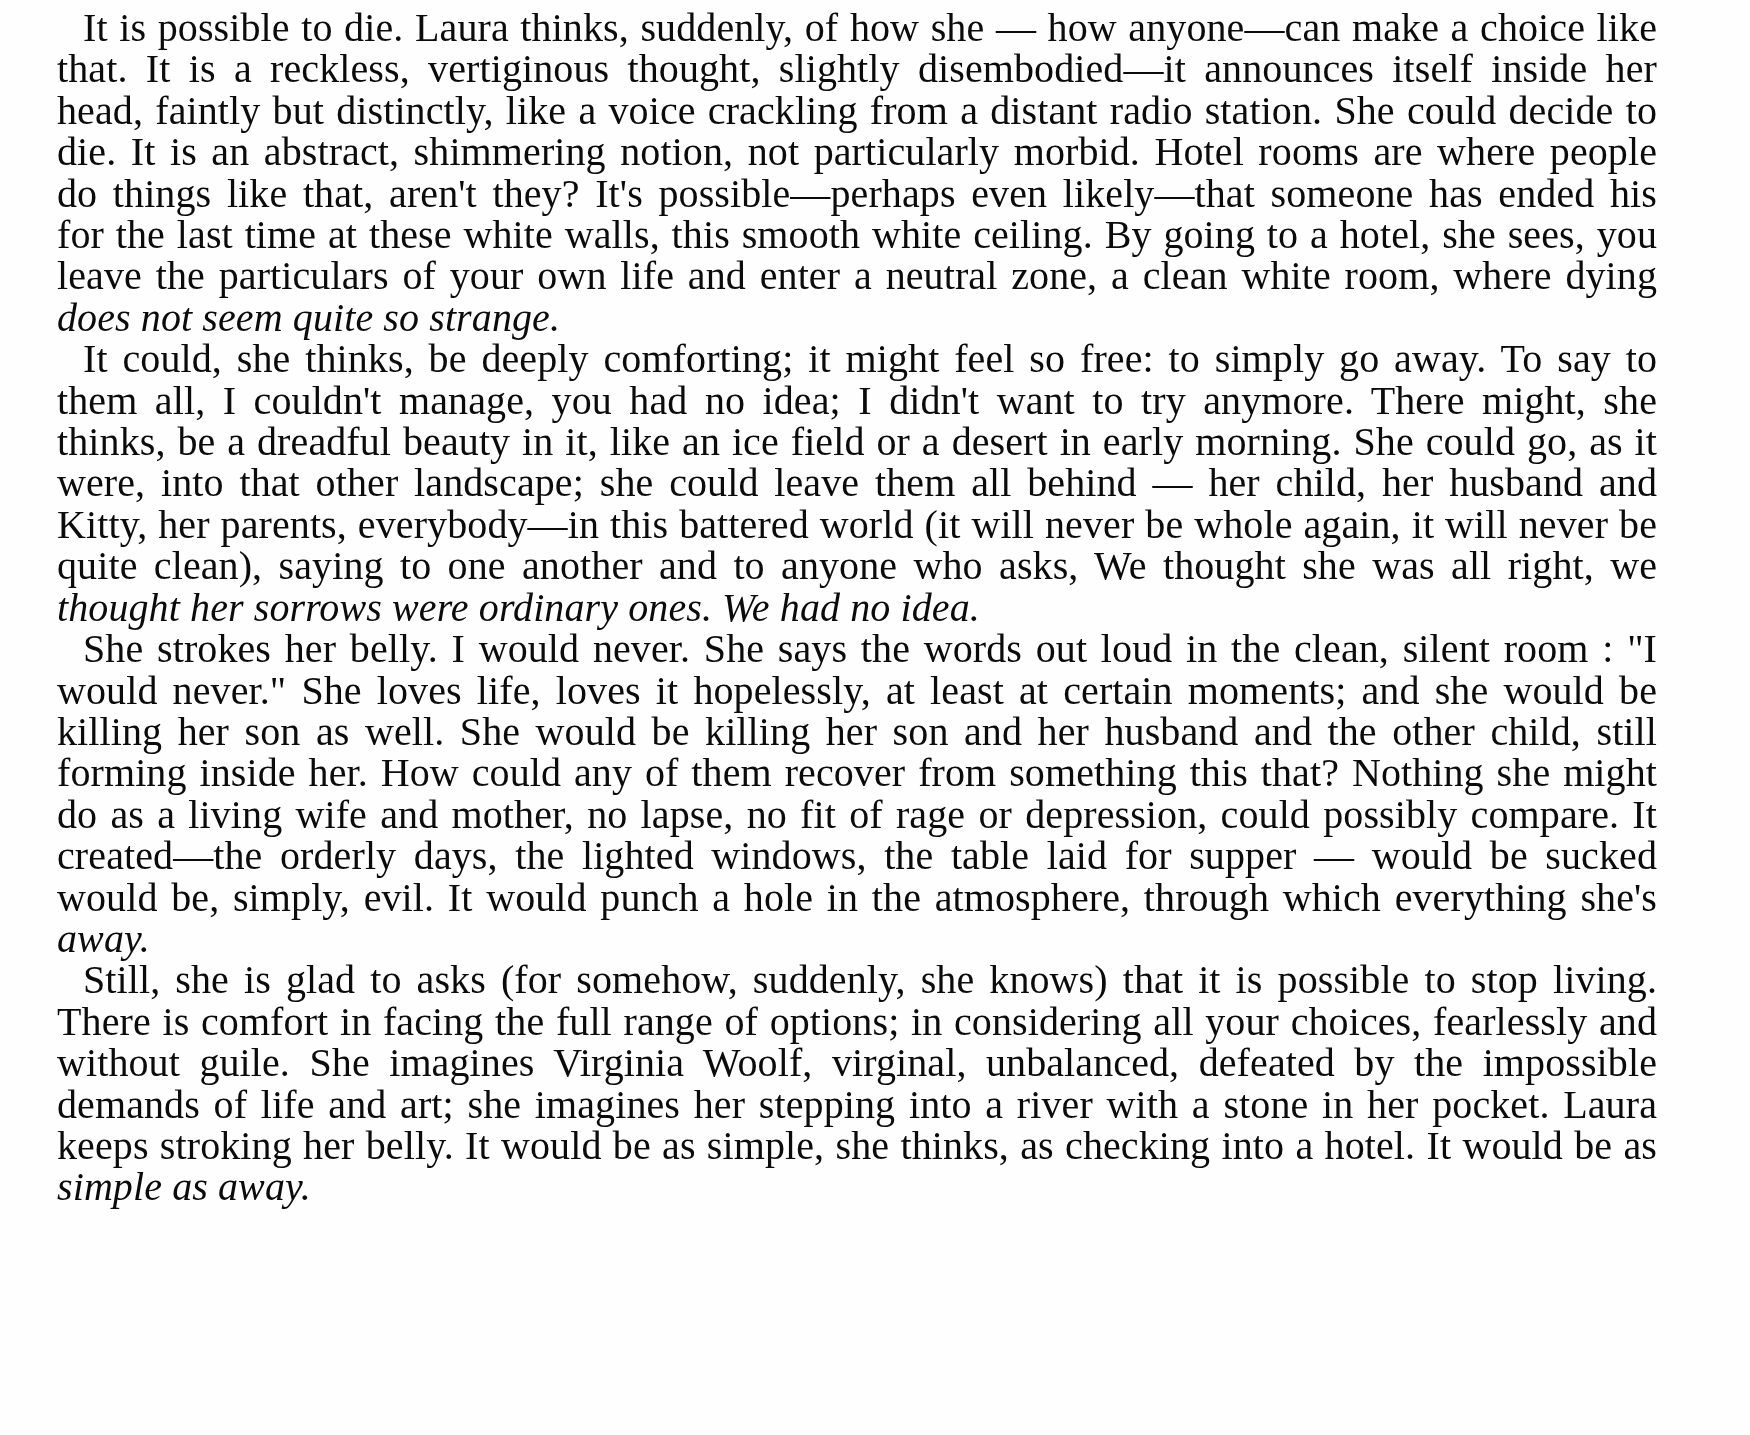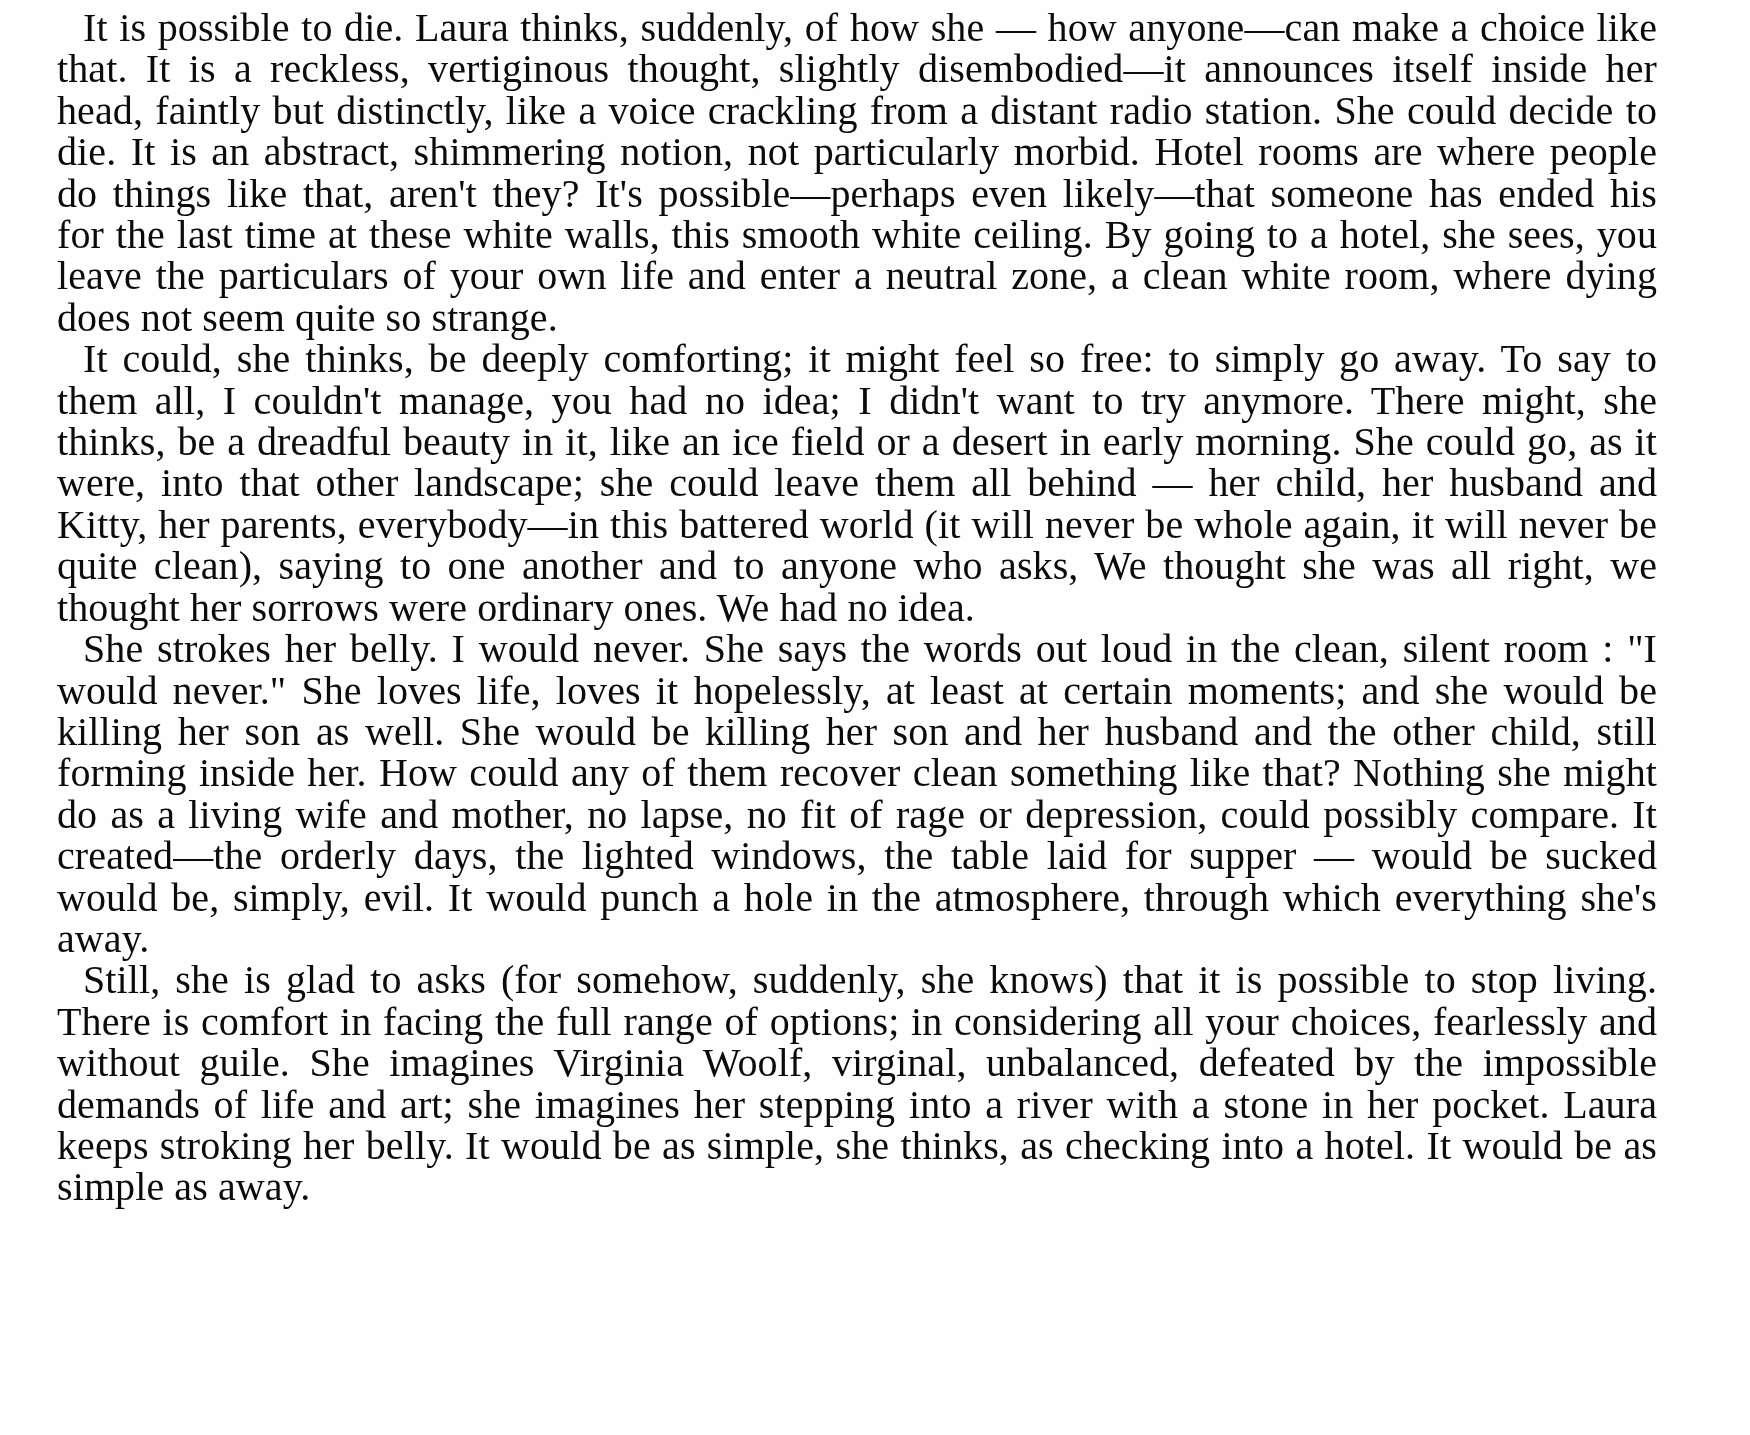--- a/index.html
+++ b/index.html
@@ -32,20 +32,21 @@
     text-align-last: justify;
     -moz-text-align-last: justify;
     text-justify: inter-word;
     letter-spacing: 0.1px;
   }
   .line.first {
     text-indent: 26px;
   }
   .line.last {
     text-align-last: left;
+    font-style: italic;
     -moz-text-align-last: left;
   }
 </style>
 </head>
 <body style="background: rgb(254, 254, 254);">
 
 <main class="page" style="color: rgb(11, 11, 11);">
     <div class="paragraph">
       <div class="line first">It is possible to die. Laura thinks, suddenly, of how she — how anyone—can make a choice like</div>
       <div class="line">that. It is a reckless, vertiginous thought, slightly disembodied—it announces itself inside her</div>
@@ -62,21 +63,21 @@
       <div class="line">thinks, be a dreadful beauty in it, like an ice field or a desert in early morning. She could go, as it</div>
       <div class="line">were, into that other landscape; she could leave them all behind — her child, her husband and</div>
       <div class="line">Kitty, her parents, everybody—in this battered world (it will never be whole again, it will never be</div>
       <div class="line">quite clean), saying to one another and to anyone who asks, We thought she was all right, we</div>
       <div class="line last">thought her sorrows were ordinary ones. We had no idea.</div>
     </div>
     <div class="paragraph">
       <div class="line first">She strokes her belly. I would never. She says the words out loud in the clean, silent room : "I</div>
       <div class="line">would never." She loves life, loves it hopelessly, at least at certain moments; and she would be</div>
       <div class="line">killing her son as well. She would be killing her son and her husband and the other child, still</div>
-      <div class="line">forming inside her. How could any of them recover clean something like that? Nothing she might</div>
+      <div class="line">forming inside her. How could any of them recover from something this that? Nothing she might</div>
       <div class="line">do as a living wife and mother, no lapse, no fit of rage or depression, could possibly compare. It</div>
       <div class="line">created—the orderly days, the lighted windows, the table laid for supper — would be sucked</div>
       <div class="line">would be, simply, evil. It would punch a hole in the atmosphere, through which everything she's</div>
       <div class="line last">away.</div>
     </div>
     <div class="paragraph">
       <div class="line first">Still, she is glad to asks (for somehow, suddenly, she knows) that it is possible to stop living.</div>
       <div class="line">There is comfort in facing the full range of options; in considering all your choices, fearlessly and</div>
       <div class="line">without guile. She imagines Virginia Woolf, virginal, unbalanced, defeated by the impossible</div>
       <div class="line">demands of life and art; she imagines her stepping into a river with a stone in her pocket. Laura</div>

